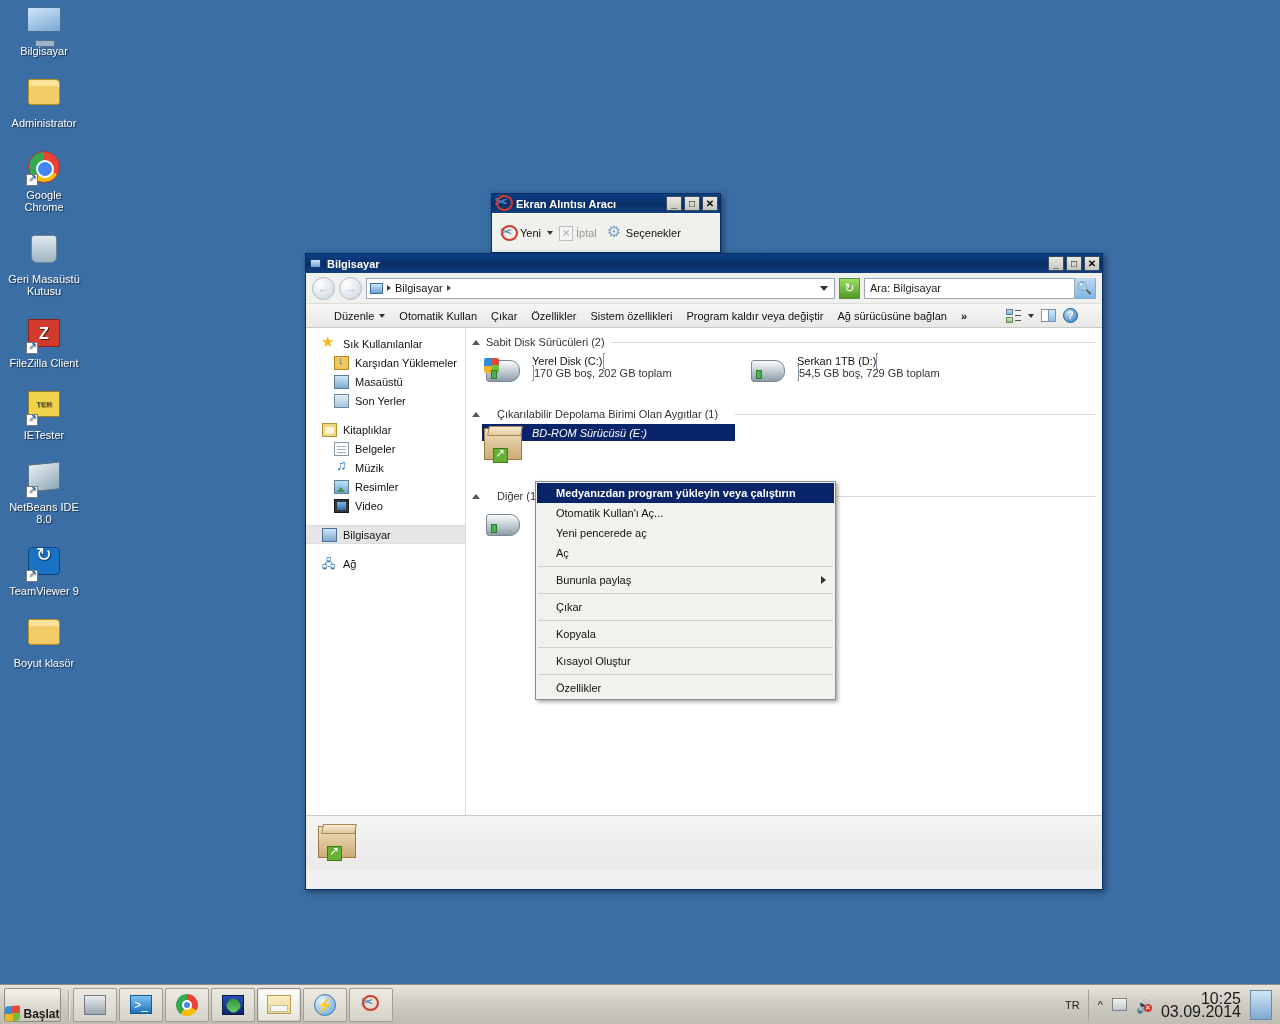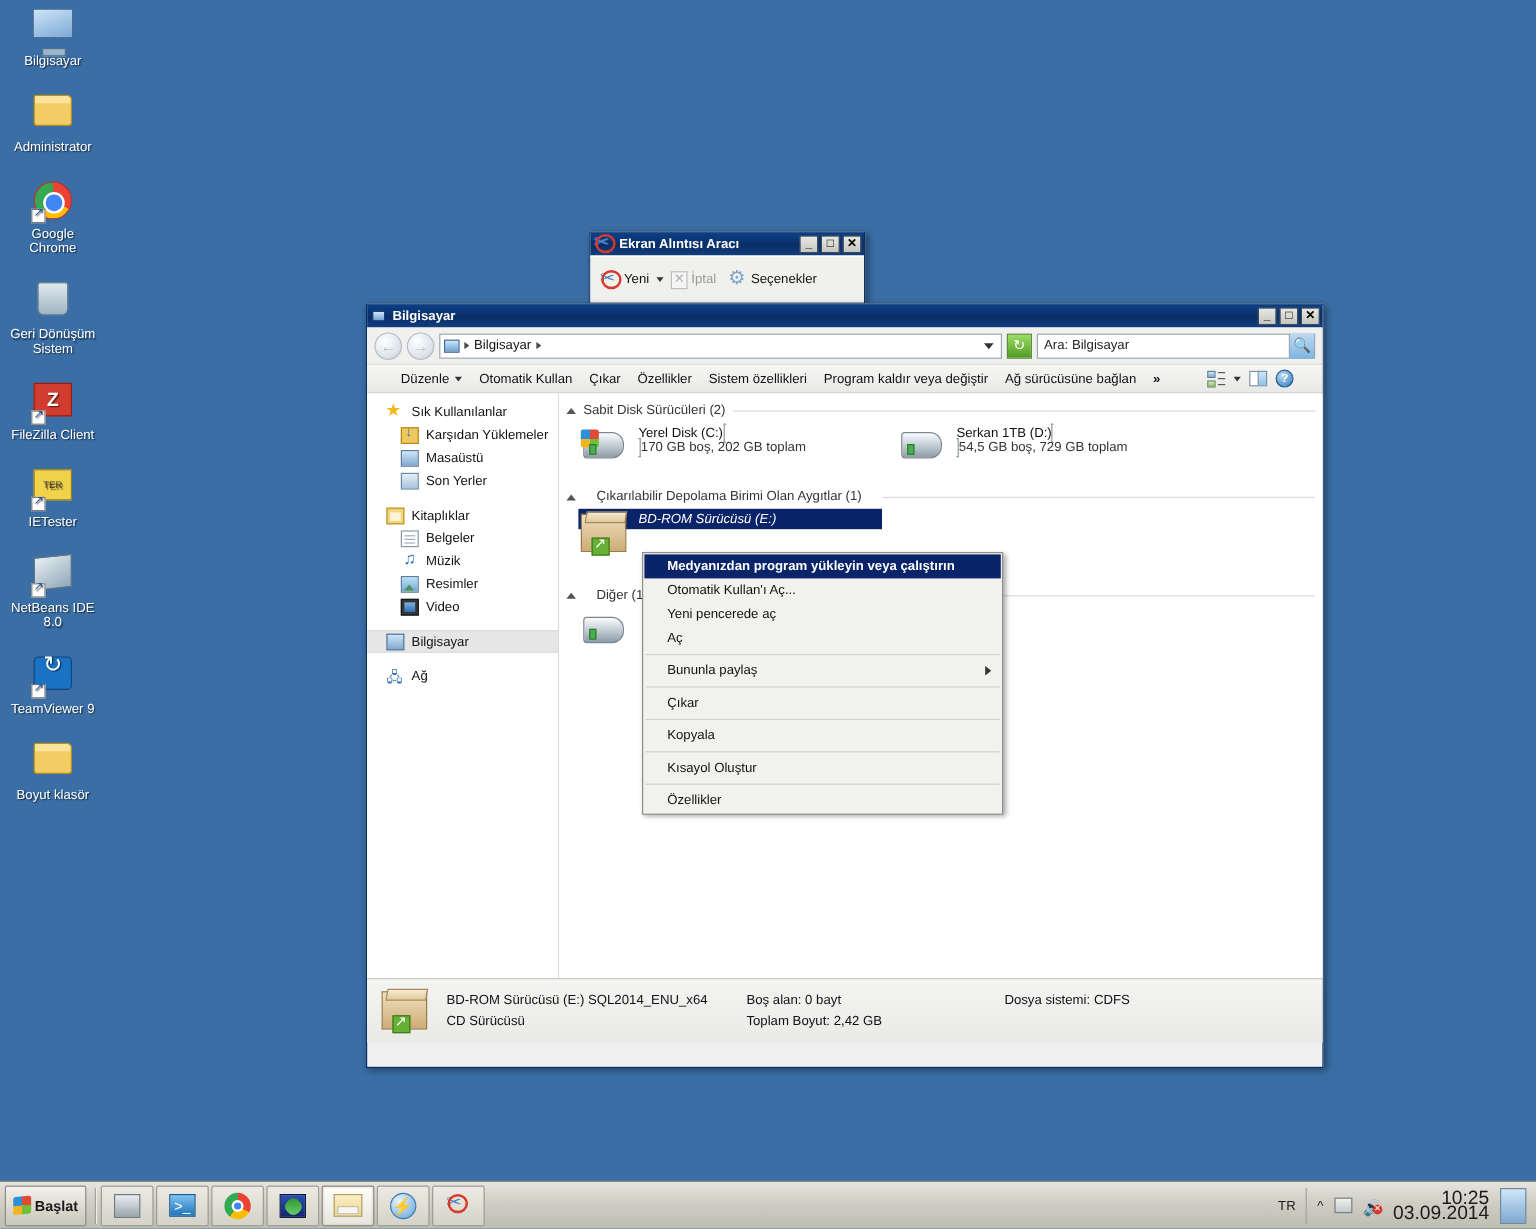--- a/index.html
+++ b/index.html
@@ -196,21 +196,21 @@
          border-radius:2px; }
   .cdbox { position:absolute; left:0; top:2px; width:38px; height:32px;
            background:linear-gradient(#efe0bf,#cdab74); border:1px solid #9a7a47; }
   .cdbox:before { content:""; position:absolute; left:3px; top:-3px; width:32px; height:8px;
            background:linear-gradient(#f7ecd4,#e0c89a); border:1px solid #a88a58; transform:skewX(-10deg); }
   .cdbox-arrow { position:absolute; left:9px; bottom:-1px; width:15px;height:15px; background:#66b036; border:1px solid #3e7a1d; }
   .cdbox-arrow:after { content:"\2197"; position:absolute; left:1px; top:-3px; color:#fff; font-size:12px; }
 
   
   #ctxmenu {
-    position:absolute; left:535px; top:460px; width:301px;
+    position:absolute; left:535px; top:481px; width:301px;
     background:#f1f1ed; border:1px solid #8d8d8d;
     box-shadow: 2px 2px 4px rgba(0,0,0,.35);
     padding: 1px; font-size:11px; color:#111; z-index:40;
   }
   .ctx-item { height:20px; display:flex; align-items:center; padding: 0 8px 0 19px; white-space:nowrap; position:relative; }
   .ctx-item.hl { background:#0a246a; color:#fff; font-weight:bold; }
   .ctx-sep { height:1px; background:#d2d2cc; margin: 3px 1px; }
   .ctx-arrow { margin-left:auto; width:0;height:0;border-top:4px solid transparent;border-bottom:4px solid transparent;border-left:5px solid #333; }
 
   
@@ -225,24 +225,24 @@
   .det-c2 { width:215px; }
 
   
   #taskbar {
     position:absolute; left:0; bottom:0; width:1280px; height:40px;
     background:linear-gradient(#e6e4dc,#cfcdc4 45%,#bfbcb2);
     border-top:1px solid #8d8b83;
     display:flex; align-items:center; padding: 0 2px;
   }
   .startbtn {
-    width:68px; height:34px; margin:0 4px 0 2px;
+    width:57px; height:34px; margin:0 4px 0 2px;
     background:linear-gradient(#f2f1eb,#dedcd2 50%,#c9c6bb);
     border:1px solid #8e8c84; border-radius:2px;
-    display:flex; align-items:center; justify-content:center; gap:3px;
+    display:flex; align-items:flex-end; justify-content:center; gap:3px;
     font-size:12px; font-weight:bold; color:#1a1a1a;
   }
   .winflag { width:15px;height:15px;
     background: conic-gradient(#e04a36 0 25%, #6fbf3a 25% 50%, #f2b423 50% 75%, #2f8fd8 75% 100%);
     border-radius:2px; transform:skewY(-6deg); }
   .tb-sep { width:1px; height:30px; background:#a5a29a; margin:0 3px; box-shadow:1px 0 0 #eeece4; }
   .tbbtn {
     width:44px;height:34px; margin: 0 1px;
     background:linear-gradient(#eceae2,#d5d2c8);
     border:1px solid #a09d95; border-radius:2px;
@@ -281,21 +281,21 @@
       <div class="ico-chrome" style="width:32px;margin-left:1px;"></div>
       <span class="shortcut-arrow"></span>
     </div>
     <span class="lbl">Google Chrome</span>
   </div>
 
   <div class="desk-icon">
     <div class="glyph">
         <div class="ico-bin" style="width:26px;margin-left:4px;"></div>
       </div>
-    <span class="lbl">Geri Dönüşüm Sistem</span>
+    <span class="lbl">Geri Masaüstü Kutusu</span>
   </div>
 
   <div class="desk-icon">
     <div class="glyph">
       <div class="ico-filezilla" style="width:32px;margin-left:1px;">Z</div>
       <span class="shortcut-arrow"></span>
     </div>
     <span class="lbl">FileZilla Client</span>
   </div>
 
@@ -547,33 +547,20 @@
         </div>
 
       </div>
     </div>
 
     <div class="detpane">
       <span class="det-icon">
         <span class="cdbox" style="left:2px;top:3px;"></span>
           <span class="cdbox-arrow" style="left:11px;bottom:2px;"></span>
       </span>
-      <span class="det-cols">
-        <span class="det-col det-c1">
-          <span>BD-ROM Sürücüsü (E:) SQL2014_ENU_x64</span>
-          <span>CD Sürücüsü</span>
-        </span>
-        <span class="det-col det-c2">
-          <span>Boş alan: 0 bayt</span>
-          <span>Toplam Boyut: 2,42 GB</span>
-        </span>
-        <span class="det-col">
-          <span>Dosya sistemi: CDFS</span>
-        </span>
-      </span>
     </div>
   </div>
 </div>
 
 <div id="ctxmenu">
   <div class="ctx-item hl">Medyanızdan program yükleyin veya çalıştırın</div>
   <div class="ctx-item">Otomatik Kullan'ı Aç...</div>
   <div class="ctx-item">Yeni pencerede aç</div>
   <div class="ctx-item">Aç</div>
   <div class="ctx-sep"></div>

